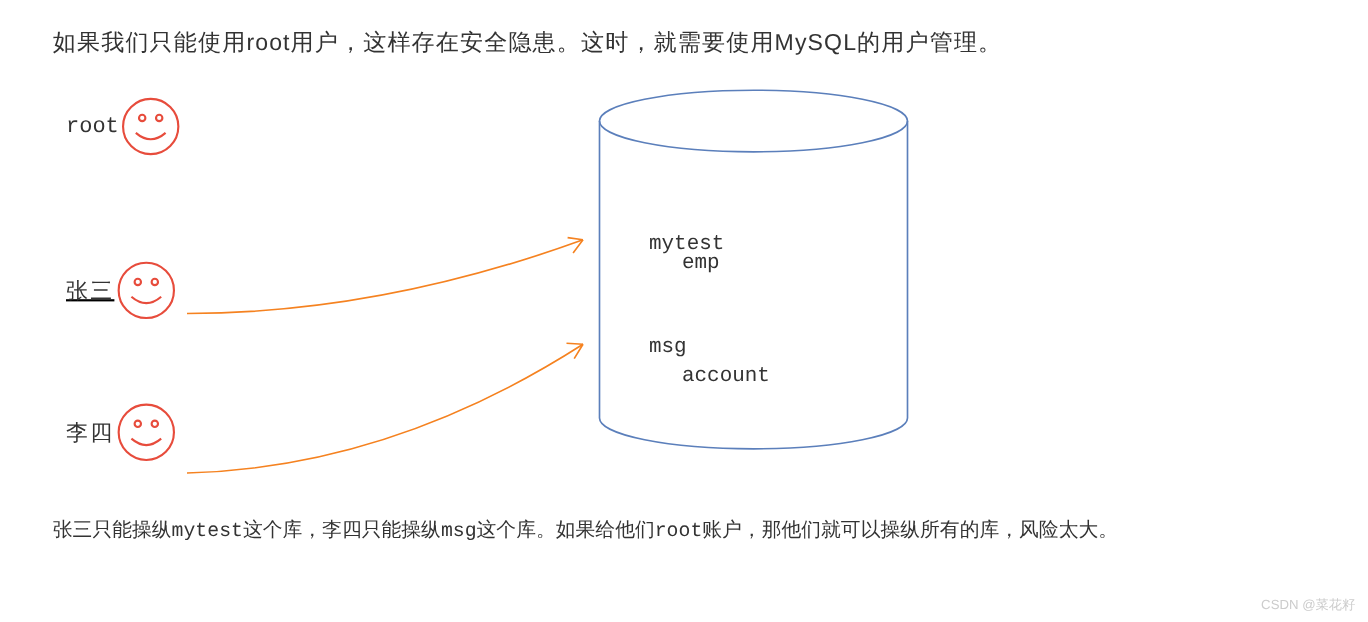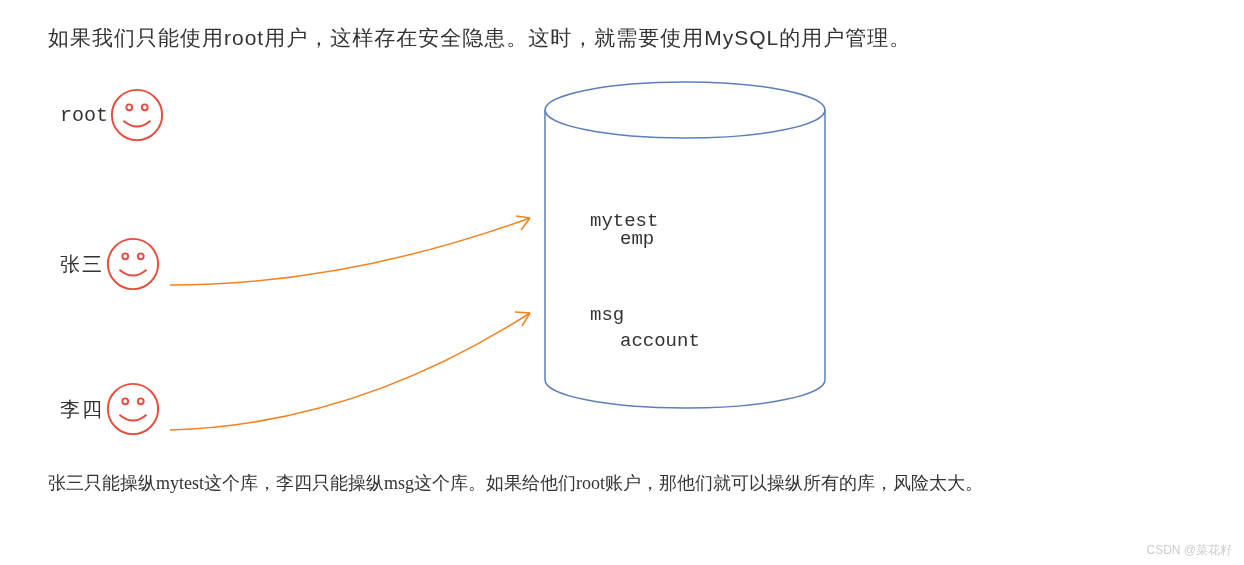--- a/index.html
+++ b/index.html
@@ -53,21 +53,21 @@
       white-space: pre;
     }
     .conclusion-text {
       position: absolute;
       top: 470px;
       left: 48px;
       width: 1050px;
       font-size: 18px;
       color: #333;
       line-height: 1.5;
-      font-family: Liberation Serif, serif;
+      font-family: Liberation Mono, monospace;
     }
     .watermark {
       position: absolute;
       bottom: 6px;
       right: 12px;
       font-size: 12px;
       color: #ccc;
       font-family: "Microsoft YaHei", sans-serif;
     }
     .arrow {
@@ -83,31 +83,31 @@
 <div class="user-row" style="top:86px; left:60px;">
   <span class="user-label mono">root</span>
   <svg class="smiley" viewBox="0 0 60 60">
     <circle cx="30" cy="30" r="26" fill="none" stroke="#e74c3c" stroke-width="2"></circle>
     <circle cx="22" cy="22" r="3" fill="none" stroke="#e74c3c" stroke-width="2"></circle>
     <circle cx="38" cy="22" r="3" fill="none" stroke="#e74c3c" stroke-width="2"></circle>
     <path d="M 16 36 Q 30 48 44 36" fill="none" stroke="#e74c3c" stroke-width="2"></path>
   </svg>
 </div>
 
-<div class="user-row" style="top:235px; left:60px;">
+<div class="user-row" style="top:235px; left:60px;text-decoration:underline;">
   <span class="user-label">张三</span>
   <svg class="smiley" viewBox="0 0 60 60">
     <circle cx="30" cy="30" r="26" fill="none" stroke="#e74c3c" stroke-width="2"></circle>
     <circle cx="22" cy="22" r="3" fill="none" stroke="#e74c3c" stroke-width="2"></circle>
     <circle cx="38" cy="22" r="3" fill="none" stroke="#e74c3c" stroke-width="2"></circle>
     <path d="M 16 36 Q 30 48 44 36" fill="none" stroke="#e74c3c" stroke-width="2"></path>
   </svg>
 </div>
 
-<div class="user-row" style="top:380px; left:60px;">
+<div class="user-row" style="top:364px; left:60px;">
   <span class="user-label">李四</span>
   <svg class="smiley" viewBox="0 0 60 60">
     <circle cx="30" cy="30" r="26" fill="none" stroke="#e74c3c" stroke-width="2"></circle>
     <circle cx="22" cy="22" r="3" fill="none" stroke="#e74c3c" stroke-width="2"></circle>
     <circle cx="38" cy="22" r="3" fill="none" stroke="#e74c3c" stroke-width="2"></circle>
     <path d="M 16 36 Q 30 48 44 36" fill="none" stroke="#e74c3c" stroke-width="2"></path>
   </svg>
 </div>
 
 <div class="cylinder">

